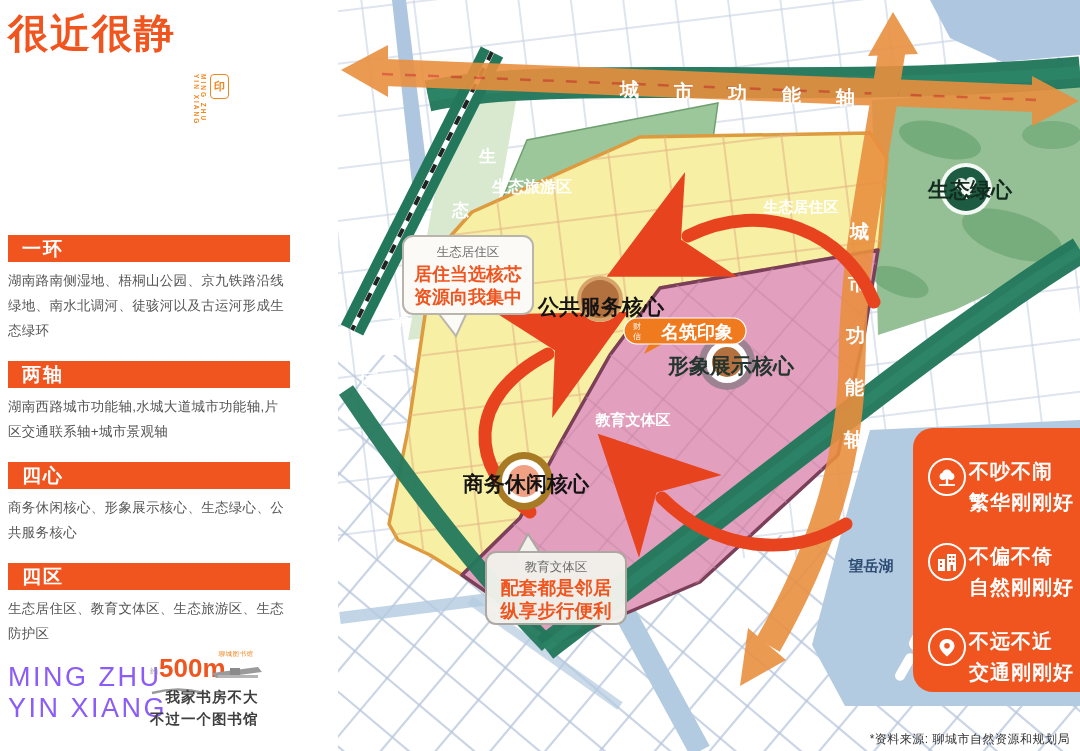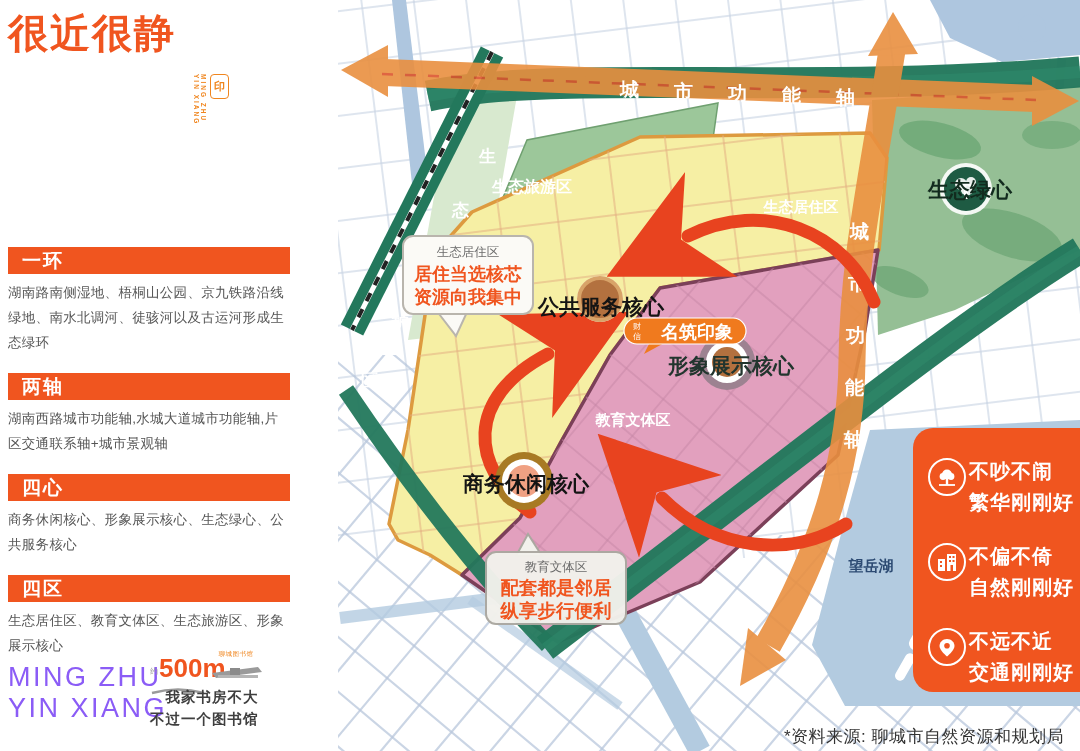--- a/index.html
+++ b/index.html
@@ -10,33 +10,33 @@
          font-family:"DejaVu Serif","Liberation Serif",serif;font-weight:bold;
          font-size:40px;line-height:61px;letter-spacing:2px;}
   .logo-vert{position:absolute;left:193px;top:74px;display:flex;align-items:flex-start;gap:3px;}
   .logo-vert .vtxt{writing-mode:vertical-rl;font-size:6.5px;letter-spacing:2px;color:#F0861F;
                    font-weight:bold;height:52px;}
   .seal{width:17px;height:23px;border:1.6px solid #F0861F;border-radius:4px;color:#F0861F;
         font-size:11px;display:flex;align-items:center;justify-content:center;font-weight:bold;}
   .sections{position:absolute;left:8px;top:235px;width:282px;}
   .sec{margin-bottom:17px;}
   .sec-bar{background:#F0551F;color:#fff;font-weight:bold;font-size:19px;height:27px;
-           line-height:27px;padding-left:14px;letter-spacing:2px;margin-top:12px;}
+           line-height:27px;padding-left:14px;letter-spacing:2px;}
   .sec-body{color:#555;font-size:13.5px;line-height:1.85;margin-top:7px;letter-spacing:.3px;}
   .logo-block{position:absolute;left:8px;top:662px;color:#8b5cf6;font-size:27px;
               letter-spacing:2.5px;line-height:31px;font-weight:400;}
   .dist-block{position:absolute;left:150px;top:655px;}
   .dist-row{display:flex;align-items:flex-end;gap:1px;}
   .dist-approx{font-size:8px;color:#999;margin-bottom:4px;}
   .dist-val{font-size:26px;font-weight:bold;color:#F0551F;line-height:1;}
   .lib{position:absolute;left:208px;top:650px;text-align:center;}
   .lib-label{font-size:6.5px;color:#F0861F;letter-spacing:.5px;}
   .slogan{position:absolute;left:150px;top:687px;font-size:14.5px;font-weight:bold;
           color:#3F3F3F;line-height:1.5;letter-spacing:1px;text-align:right;}
-  .source{position:absolute;right:16px;bottom:3px;font-size:17px;color:#333;letter-spacing:.5px;margin-top:36px;}
+  .source{position:absolute;right:10px;bottom:3px;font-size:12px;color:#333;letter-spacing:.5px;margin-top:36px;}
   
   .benefits{position:absolute;left:913px;top:428px;width:167px;height:264px;background:#F0551F;
             border-radius:20px 0 0 20px;box-sizing:border-box;padding:28px 0 0 15px;}
   .b-item{display:flex;align-items:flex-start;gap:3px;margin-bottom:23px;}
   .b-icon{width:34px;height:34px;border:2px solid #fff;border-radius:50%;flex:0 0 auto;
           display:flex;align-items:center;justify-content:center;margin-top:2px;}
   .b-text{color:#fff;font-size:20px;font-weight:bold;line-height:1.55;letter-spacing:1px;}
   svg text{font-family:"Liberation Sans","DejaVu Sans",sans-serif;}
 </style>
 </head>
@@ -590,21 +590,21 @@
     <div class="sec">
       <div class="sec-bar">两轴</div>
       <div class="sec-body">湖南西路城市功能轴,水城大道城市功能轴,片区交通联系轴+城市景观轴</div>
     </div>
     <div class="sec">
       <div class="sec-bar">四心</div>
       <div class="sec-body">商务休闲核心、形象展示核心、生态绿心、公共服务核心</div>
     </div>
     <div class="sec">
       <div class="sec-bar">四区</div>
-      <div class="sec-body">生态居住区、教育文体区、生态旅游区、形象展示核心</div>
+      <div class="sec-body">生态居住区、教育文体区、生态旅游区、生态防护区</div>
     </div>
   </div>
 
   <div class="logo-block">
     <div>MING ZHU</div>
     <div>YIN XIANG</div>
   </div>
 
   <div class="dist-block">
     <div class="dist-row">

